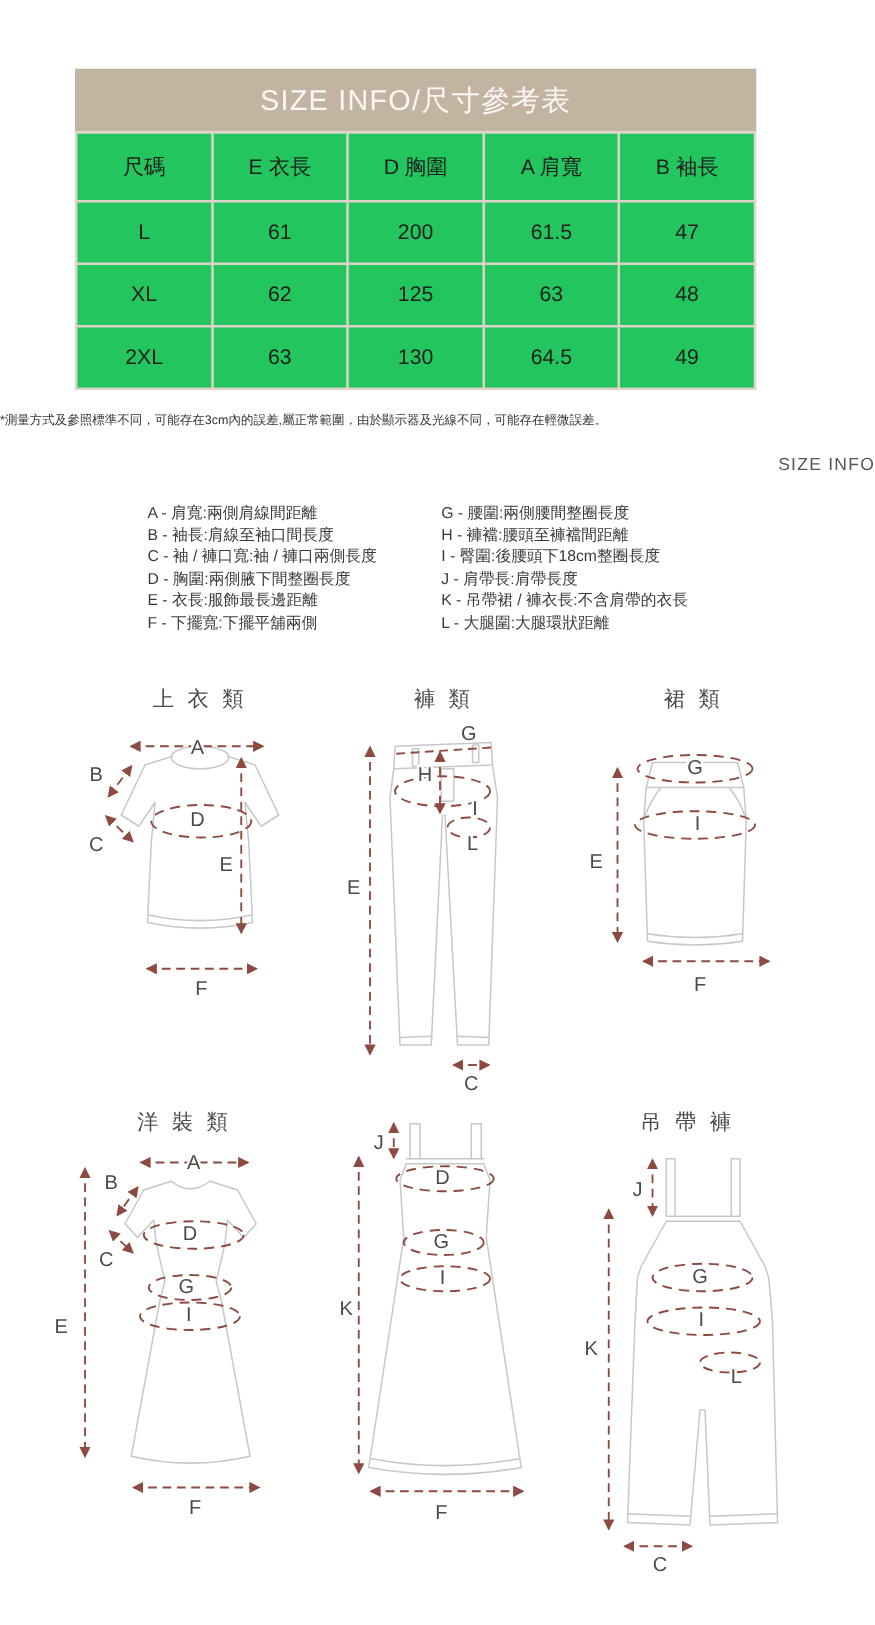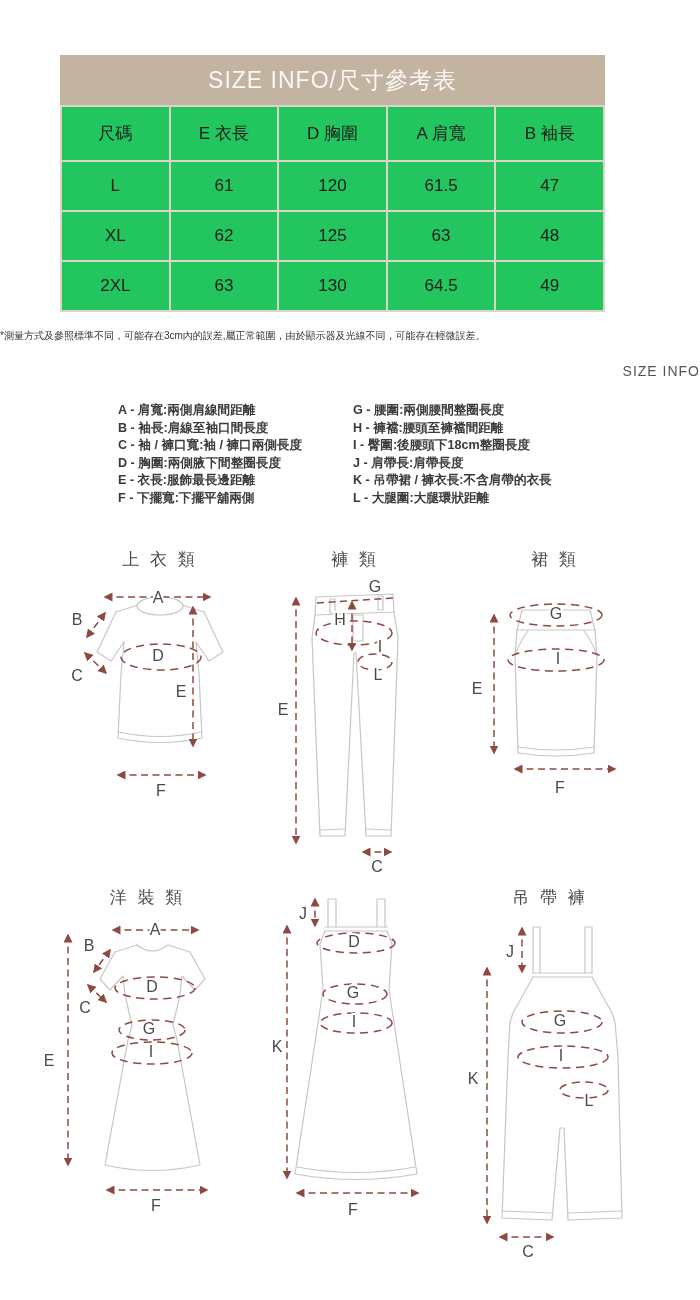--- a/index.html
+++ b/index.html
@@ -13,21 +13,21 @@
   table{width:100%;border-collapse:collapse;table-layout:fixed;}
   th,td{border:2px solid #dcd4c7;text-align:center;color:#1d1d1d;font-weight:normal;background:#22c55e;}
   th{height:51px;font-size:17px;}
   td{height:46px;font-size:17px;}
 
   
   #note{left:0;top:329px;width:700px;text-align:left;font-size:10px;color:#333;}
   #sizeinfo-heading{left:0;top:363px;width:700px;text-align:right;font-size:14px;color:#555;letter-spacing:1px;}
 
   
-  .legend-col{top:402px;font-size:12.6px;color:#3a3a3a;line-height:17.6px;white-space:nowrap;font-weight:bold;}
+  .legend-col{top:402px;font-size:12.6px;color:#3a3a3a;line-height:17.6px;white-space:nowrap;}
   #legend-left{left:118px;}
   #legend-right{left:353px;}
 
   
   .diagram{position:absolute;}
   .diagram-title{text-align:center;font-size:17px;letter-spacing:3px;color:#4a4a4a;height:27px;}
   .t32{height:32px;} .t34{height:34px;}
   svg{display:block;}
   .outl{stroke:#c7c7c9;stroke-width:1.2;fill:none;stroke-linejoin:round;stroke-linecap:round;}
   .dash{stroke:#8d4a41;stroke-width:1.5;fill:none;stroke-dasharray:7 4.5;}
@@ -55,21 +55,21 @@
         <th>E 衣長</th>
         <th>D 胸圍</th>
         <th>A 肩寬</th>
         <th>B 袖長</th>
       </tr>
     </thead>
     <tbody>
       <tr>
         <td>L</td>
         <td>61</td>
-        <td>120</td>
+        <td>200</td>
         <td>61.5</td>
         <td>47</td>
       </tr>
       <tr>
         <td>XL</td>
         <td>62</td>
         <td>125</td>
         <td>63</td>
         <td>48</td>
       </tr>

